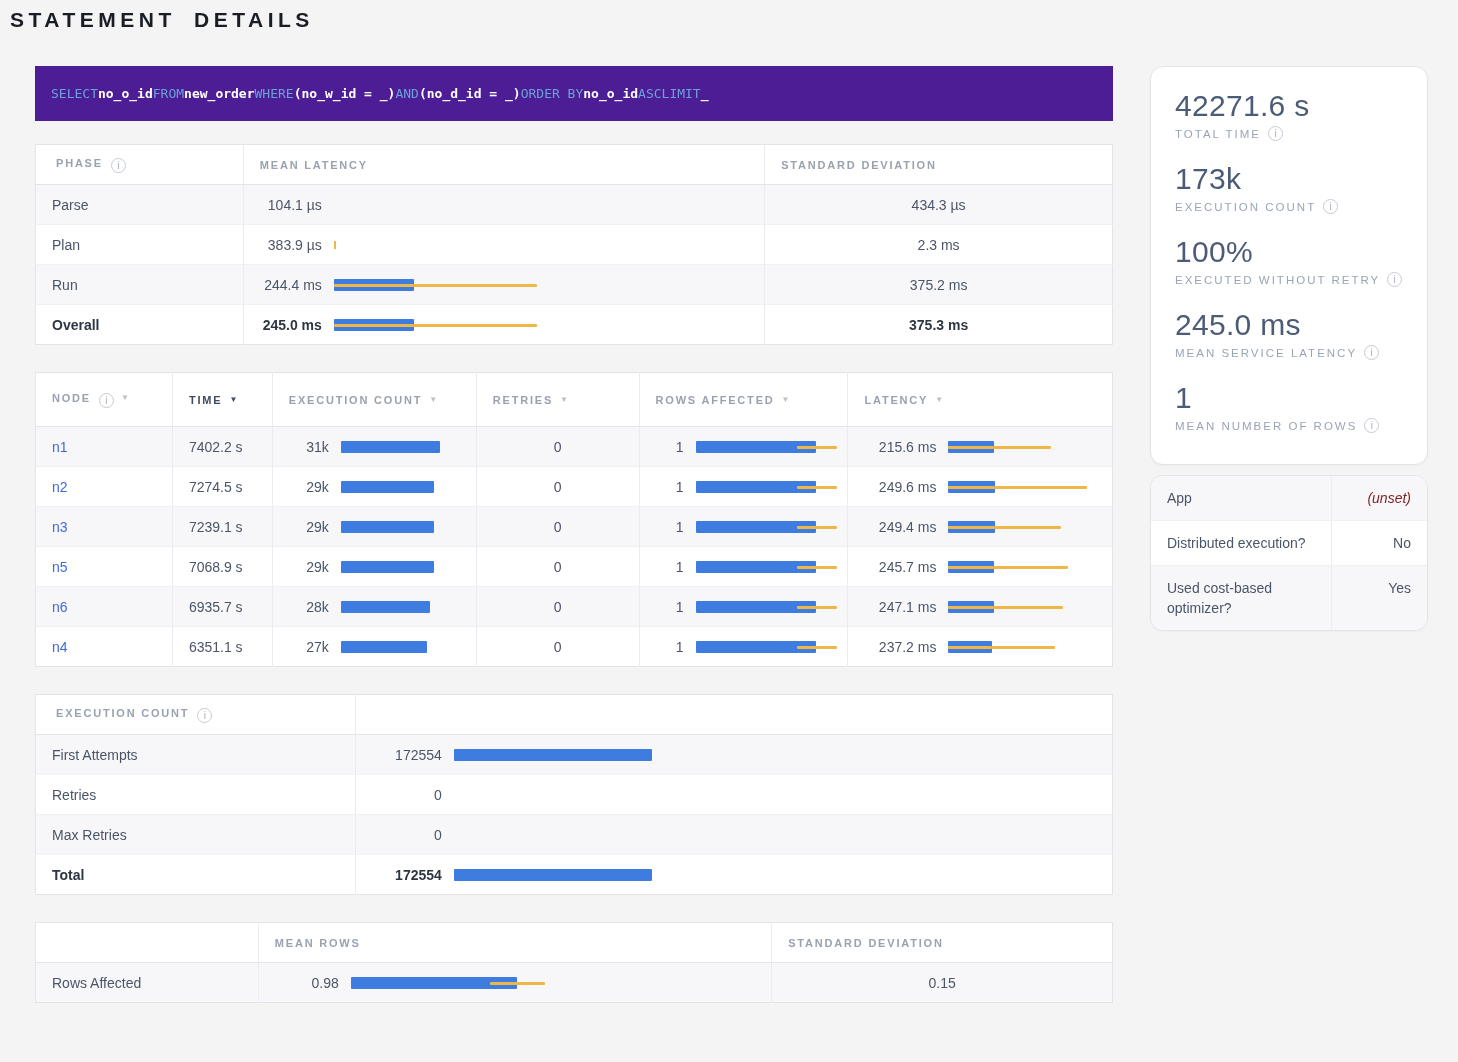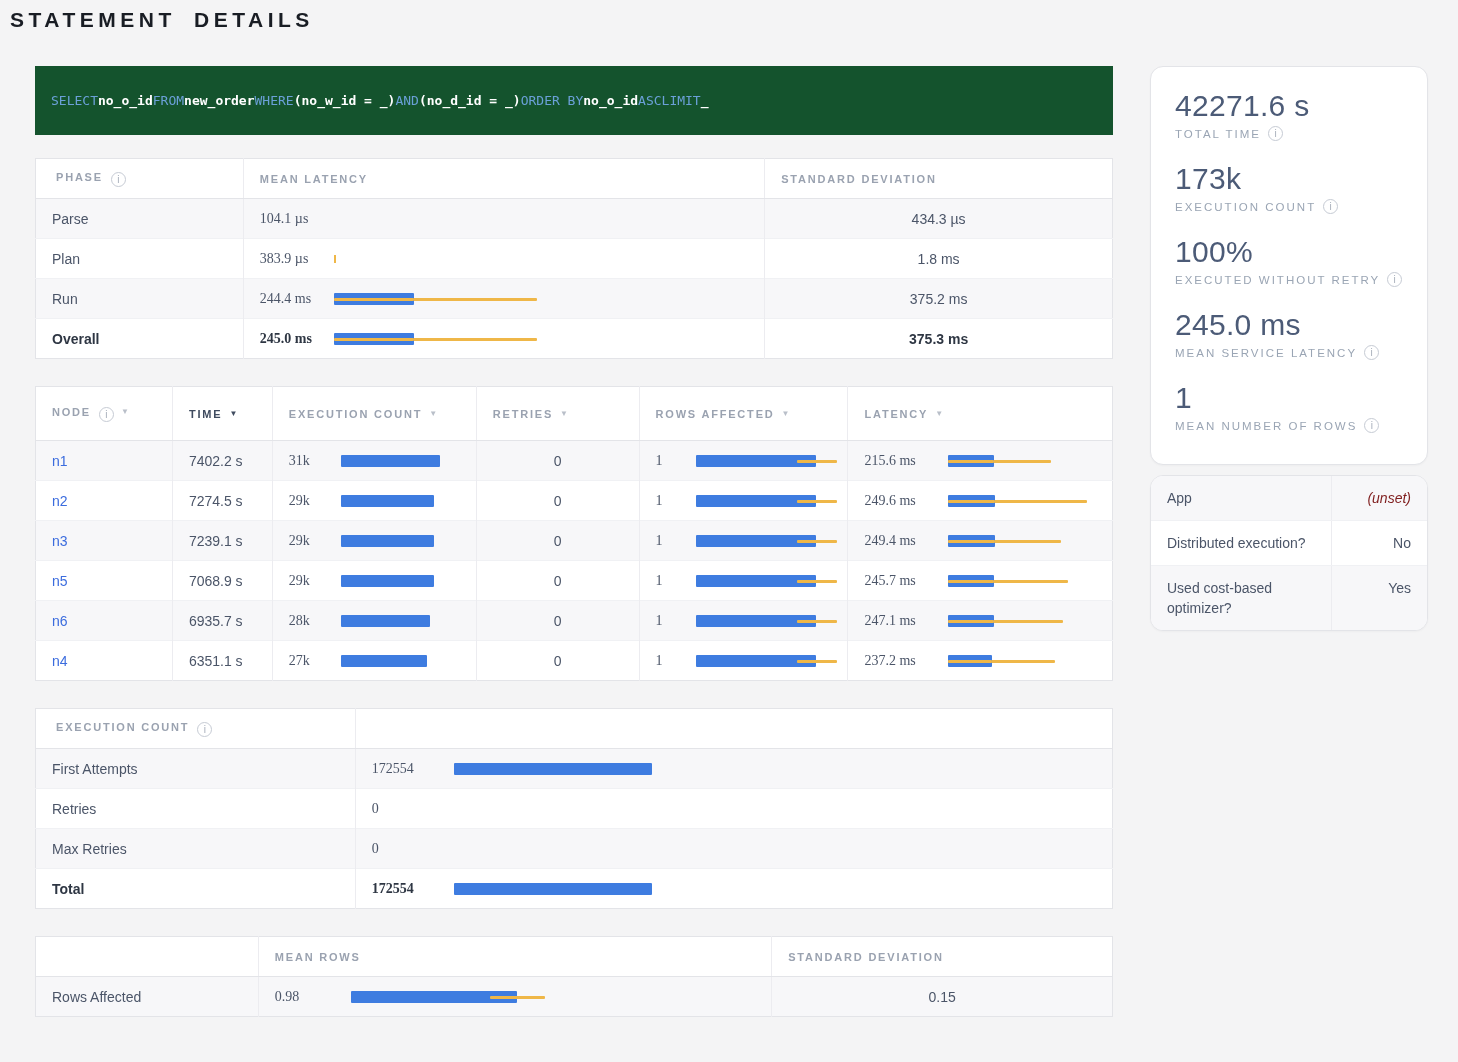--- a/index.html
+++ b/index.html
@@ -20,21 +20,21 @@
     font-size:21px;font-weight:700;line-height:24px;
     letter-spacing:4.5px;word-spacing:8px;
     color:#191d24;
   }
   .content{display:flex;gap:37px;margin:34px 30px 0 35px;align-items:flex-start;}
   .main-col{width:1078px;flex:0 0 1078px;}
   .side-col{width:278px;flex:0 0 278px;}
 
   
   .sql-box{
-    height:69px;background:#14532d;
+    height:55px;background:#4c1d95;
     display:flex;align-items:center;
     padding:0 16px;margin-bottom:23px;
     font-family:"DejaVu Sans Mono","Liberation Mono",monospace;
     font-size:13px;color:#fff;white-space:nowrap;overflow:hidden;
   }
   .sql-box .kw{color:#6ba0d8;}
   .sql-box .id{color:#ffffff;font-weight:700;}
 
   
   table.dtable{
@@ -75,21 +75,21 @@
     display:inline-flex;align-items:center;justify-content:center;
     width:15px;height:15px;border-radius:50%;
     border:1px solid #c6cbd4;color:#a7aeba;
     font-size:10px;font-weight:400;font-style:normal;
     margin-left:8px;vertical-align:-2px;letter-spacing:0;
     cursor:pointer;flex:0 0 15px;
   }
 
   
   .viz-cell{display:flex;align-items:center;}
-  .num{flex:0 0 auto;white-space:nowrap;font-family:Liberation Serif, serif;}
+  .num{text-align:right;flex:0 0 auto;white-space:nowrap;}
   .w62{width:62px;} .w40{width:40px;} .w45{width:28px;} .w72{width:72px;} .w70{width:70px;} .w64{width:64px;}
   .viz{position:relative;flex:1;height:14px;margin-left:12px;min-width:0;}
   .vbar{position:absolute;left:0;top:1px;height:12px;background:var(--blue);border-radius:1px;}
   .vline{position:absolute;top:6px;height:3px;background:var(--yellow);border-radius:1px;}
   .vtick{position:absolute;left:0;top:3px;width:2px;height:8px;background:var(--yellow);}
 
   
   .card{
     background:#fff;border:1px solid #e3e4e8;border-radius:13px;
     box-shadow:0 1px 2px rgba(0,0,0,0.03);
@@ -171,21 +171,21 @@
             <tr>
               <td class="c-label">Plan</td>
               <td>
                 <div class="viz-cell">
                   <span class="num w62">383.9 µs</span>
                   <div class="viz">
                     <span class="vtick"></span>
                   </div>
                 </div>
               </td>
-              <td class="c-right">1.8 ms</td>
+              <td class="c-right">2.3 ms</td>
             </tr>
             <tr>
               <td class="c-label">Run</td>
               <td>
                 <div class="viz-cell">
                   <span class="num w62">244.4 ms</span>
                   <div class="viz">
                     <span class="vline" style="left:0;width:203px"></span>
                     <span class="vbar" style="width:80px"></span>
                     <span class="vline" style="left:0;width:80px"></span>

